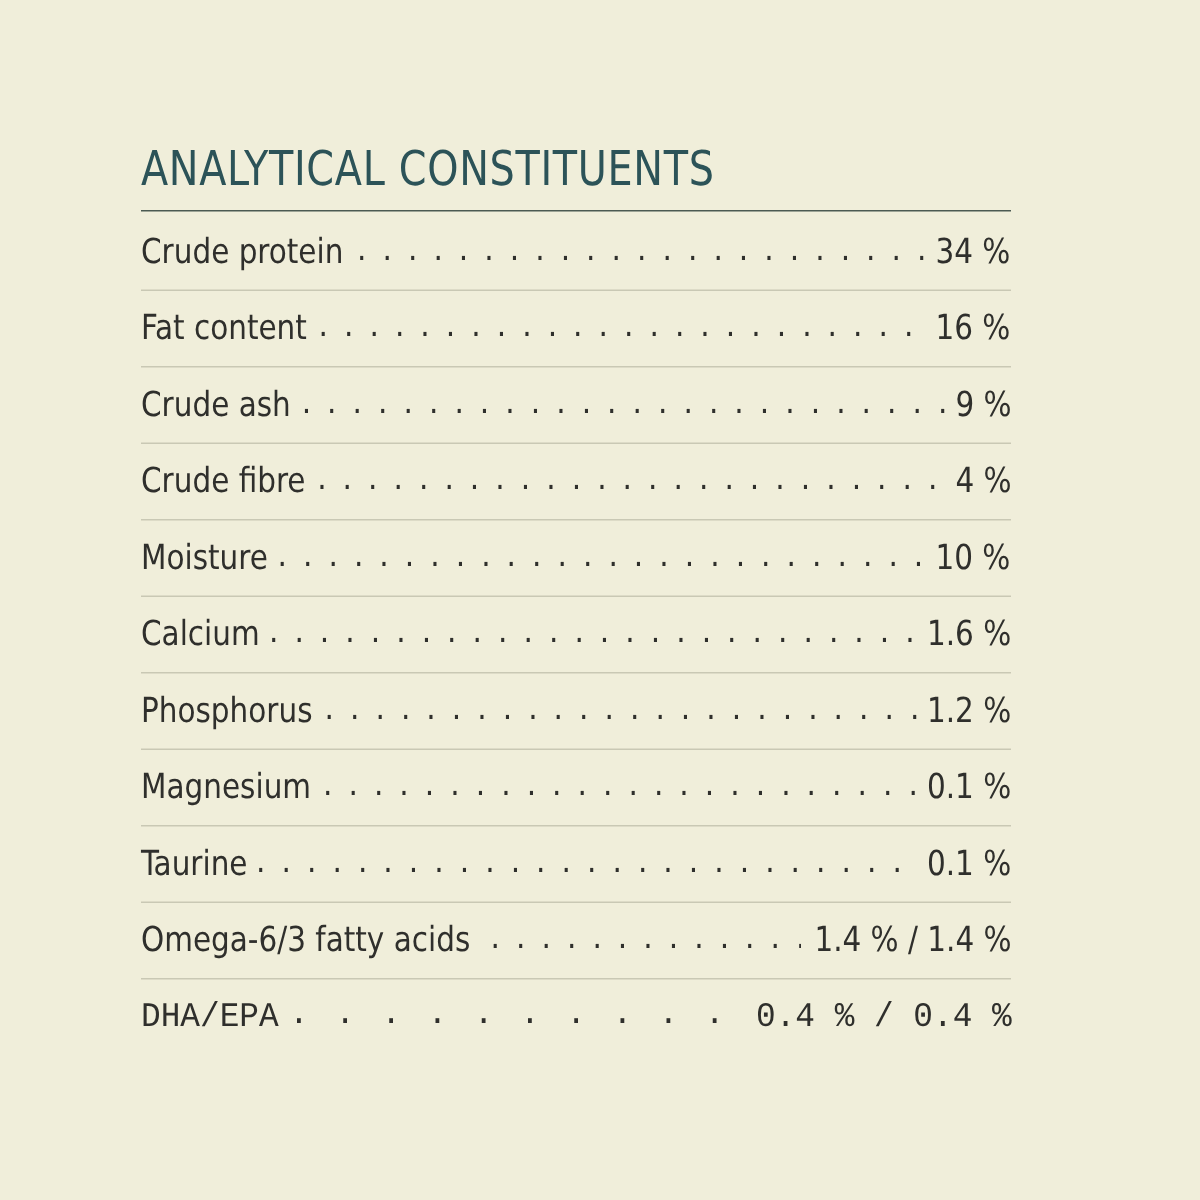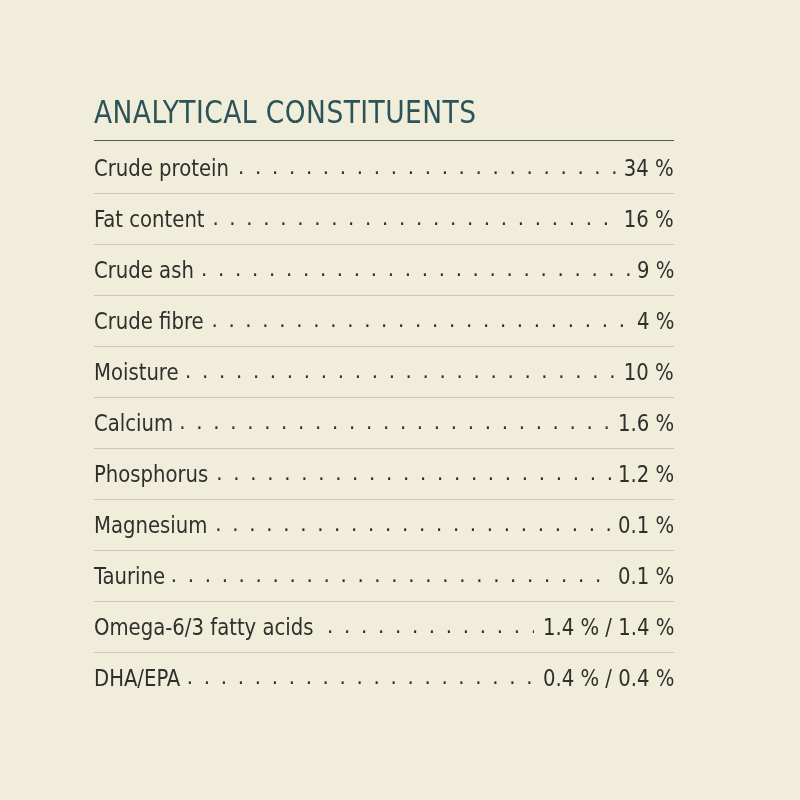--- a/index.html
+++ b/index.html
@@ -43,20 +43,21 @@
     font-size: 23px;
     color: #2f2f2c;
     height: 50px;
     line-height: 50px;
     border-bottom: 1px solid #c9c8b4;
     white-space: nowrap;
     font-family: "DejaVu Sans Condensed", "Liberation Sans Narrow", "Liberation Sans", sans-serif;
   }
   .row:last-child {
     border-bottom: none;
+    font-family: Liberation Mono, monospace;
   }
   .row .label {
     flex: 0 0 auto;
     transform: scaleX(0.95);
     transform-origin: left center;
   }
   .row .leader {
     flex: 1 1 auto;
     overflow: hidden;
     margin: 0 2px;

